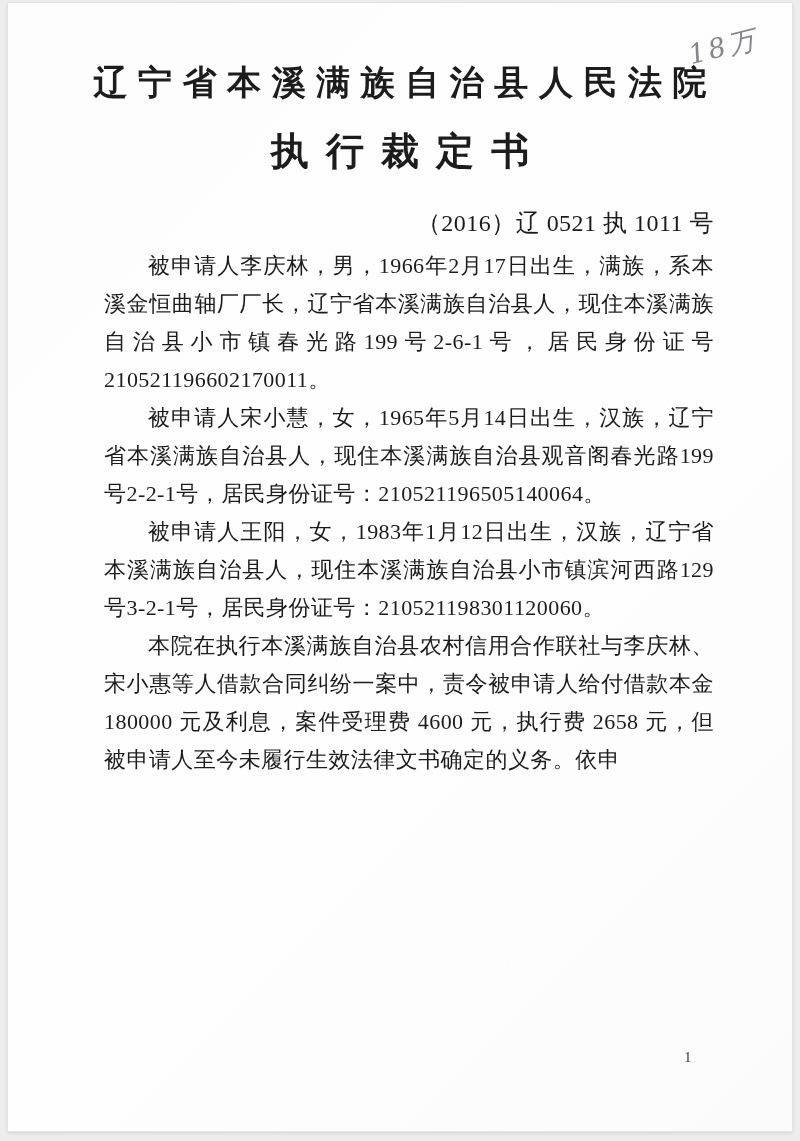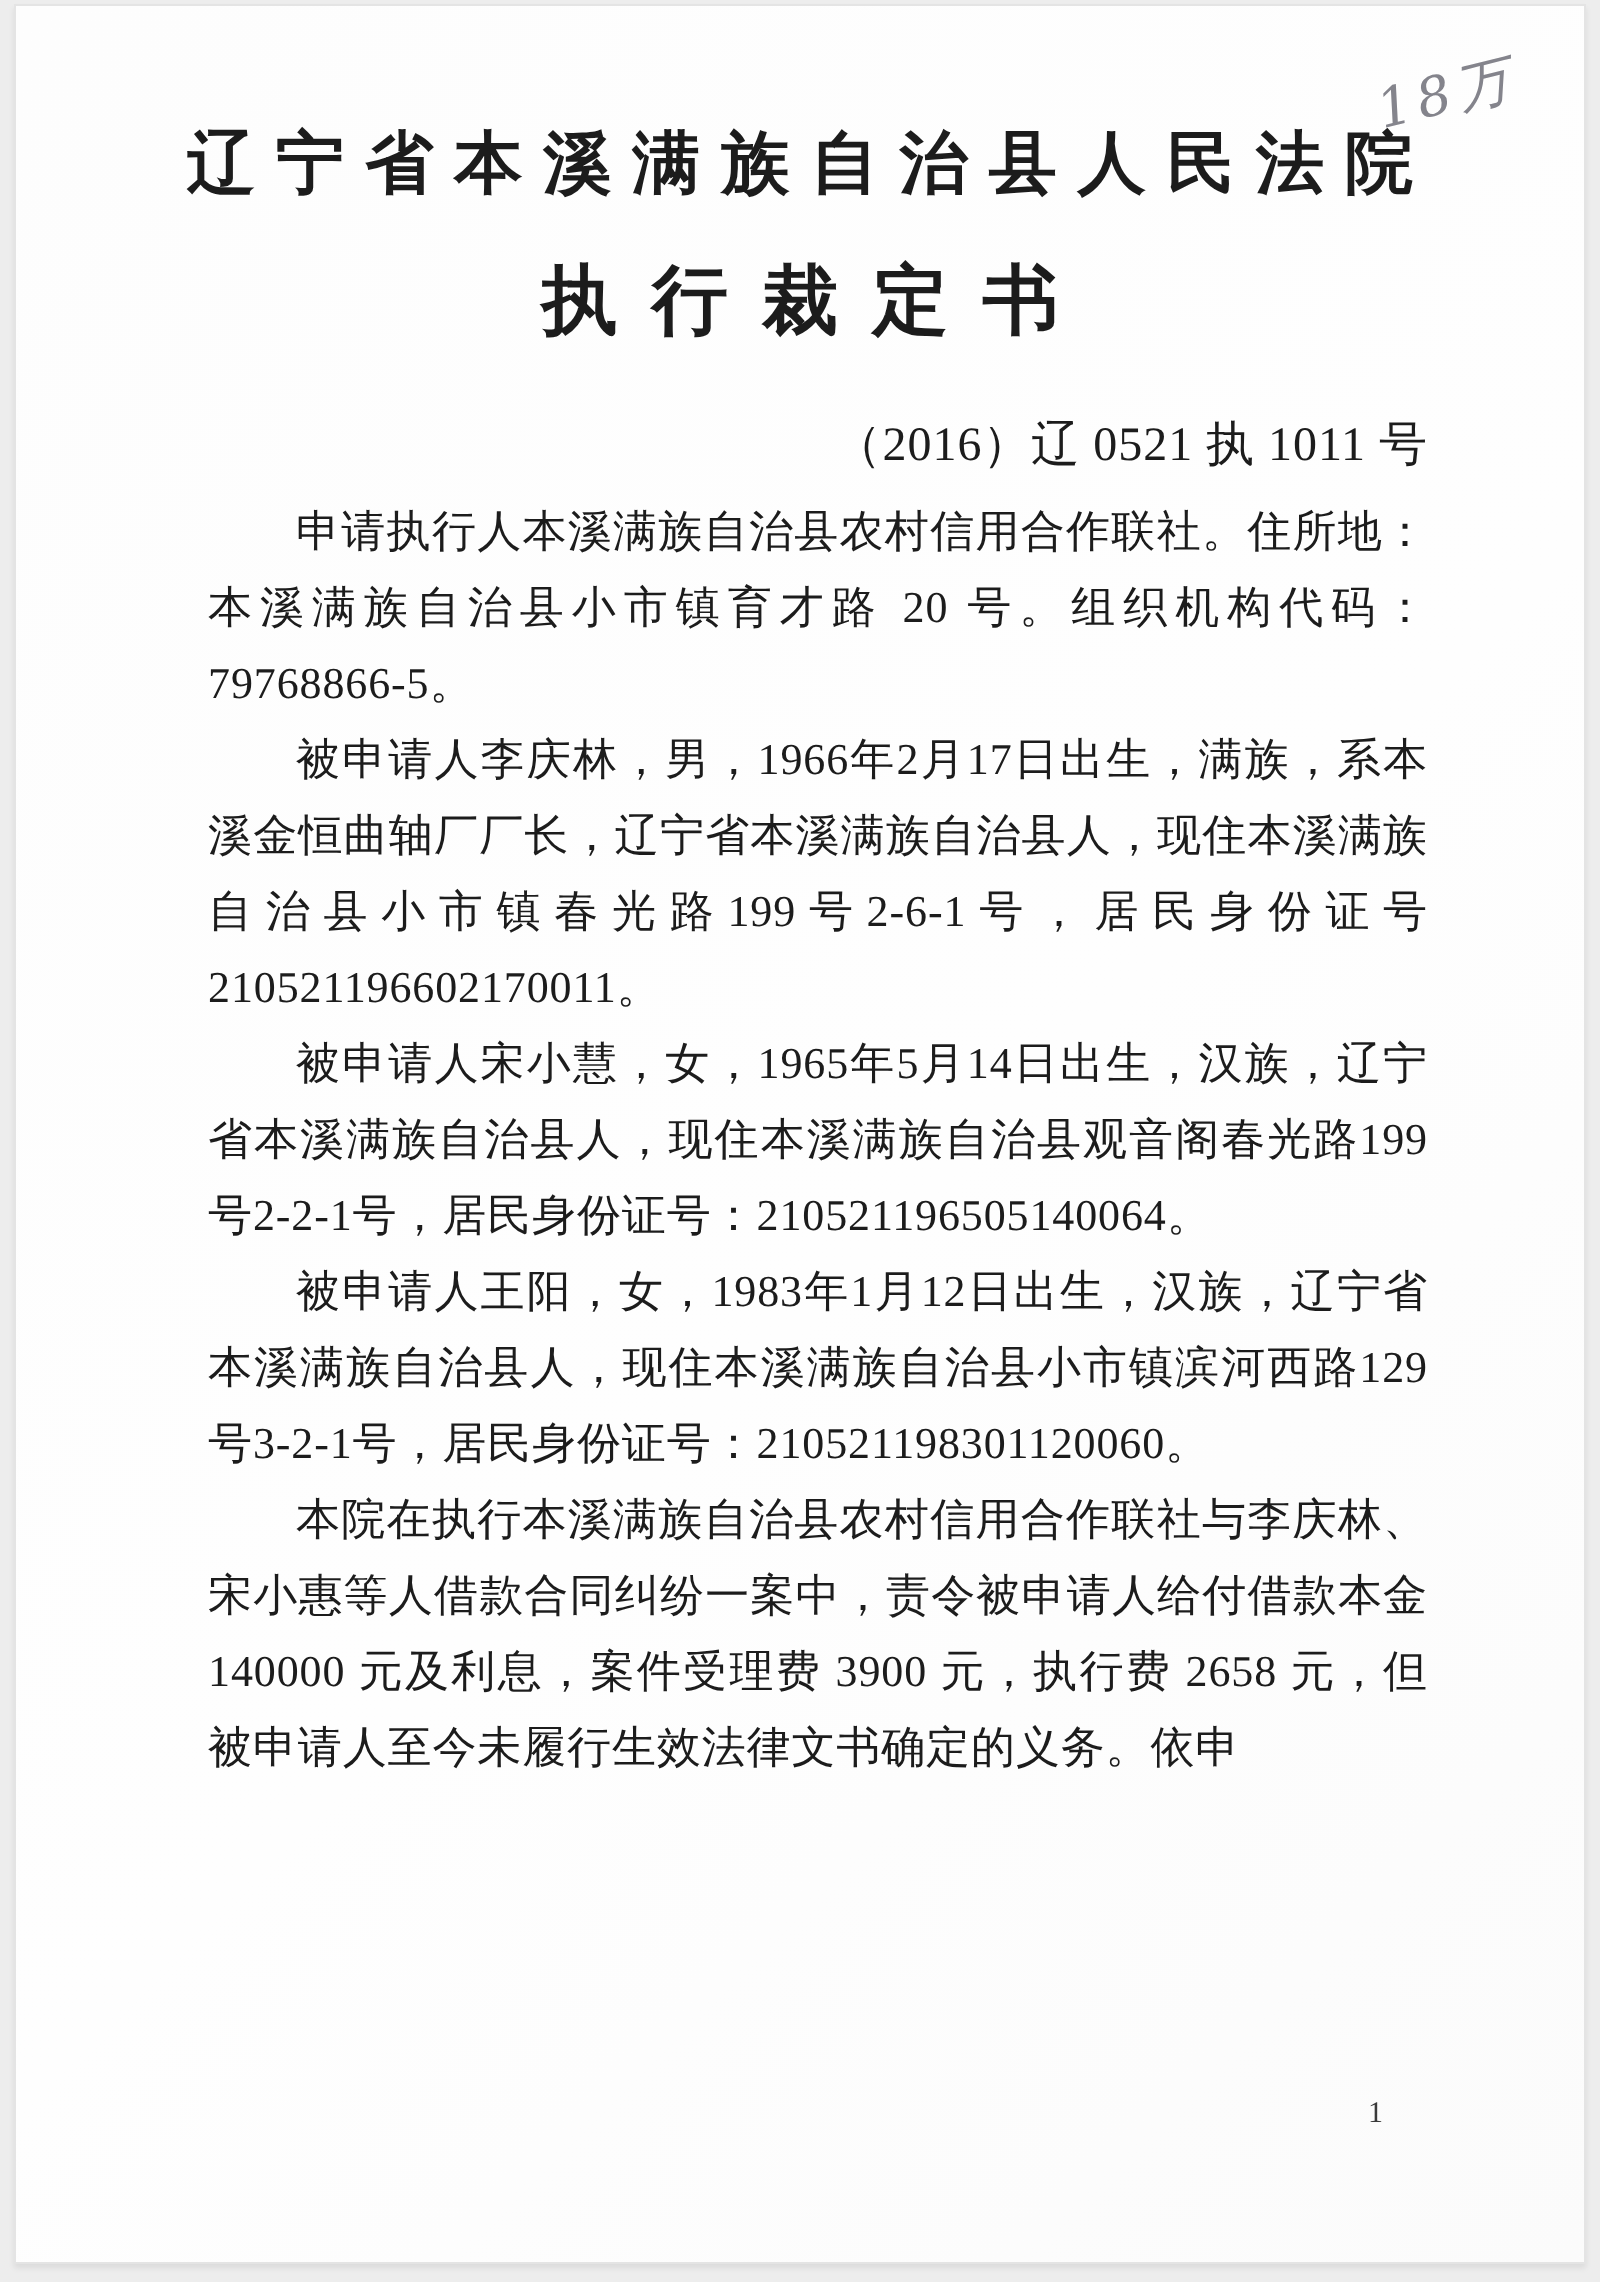--- a/index.html
+++ b/index.html
@@ -99,23 +99,22 @@
 
     <div class="handwritten">18万</div>
 
     <h1 class="court-name">辽宁省本溪满族自治县人民法院</h1>
 
     <h2 class="doc-title">执行裁定书</h2>
 
     <div class="case-number">（2016）辽 0521 执 1011 号</div>
 
     <div class="doc-body">
-      <p>申请执行人本溪满族自治县农村信用合作联社。住所地：本溪满族自治县小市镇育才路 20 号。组织机构代码：79768866-5。</p>
       <p>被申请人李庆林，男，1966年2月17日出生，满族，系本溪金恒曲轴厂厂长，辽宁省本溪满族自治县人，现住本溪满族自治县小市镇春光路199号2-6-1号，居民身份证号210521196602170011。</p>
       <p>被申请人宋小慧，女，1965年5月14日出生，汉族，辽宁省本溪满族自治县人，现住本溪满族自治县观音阁春光路199号2-2-1号，居民身份证号：210521196505140064。</p>
       <p>被申请人王阳，女，1983年1月12日出生，汉族，辽宁省本溪满族自治县人，现住本溪满族自治县小市镇滨河西路129号3-2-1号，居民身份证号：210521198301120060。</p>
-      <p>本院在执行本溪满族自治县农村信用合作联社与李庆林、宋小惠等人借款合同纠纷一案中，责令被申请人给付借款本金 140000 元及利息，案件受理费 3900 元，执行费 2658 元，但被申请人至今未履行生效法律文书确定的义务。依申</p>
+      <p>本院在执行本溪满族自治县农村信用合作联社与李庆林、宋小惠等人借款合同纠纷一案中，责令被申请人给付借款本金 180000 元及利息，案件受理费 4600 元，执行费 2658 元，但被申请人至今未履行生效法律文书确定的义务。依申</p>
     </div>
 
     <div class="page-number">1</div>
 
   </div>
 </div>
 
 </body></html>

